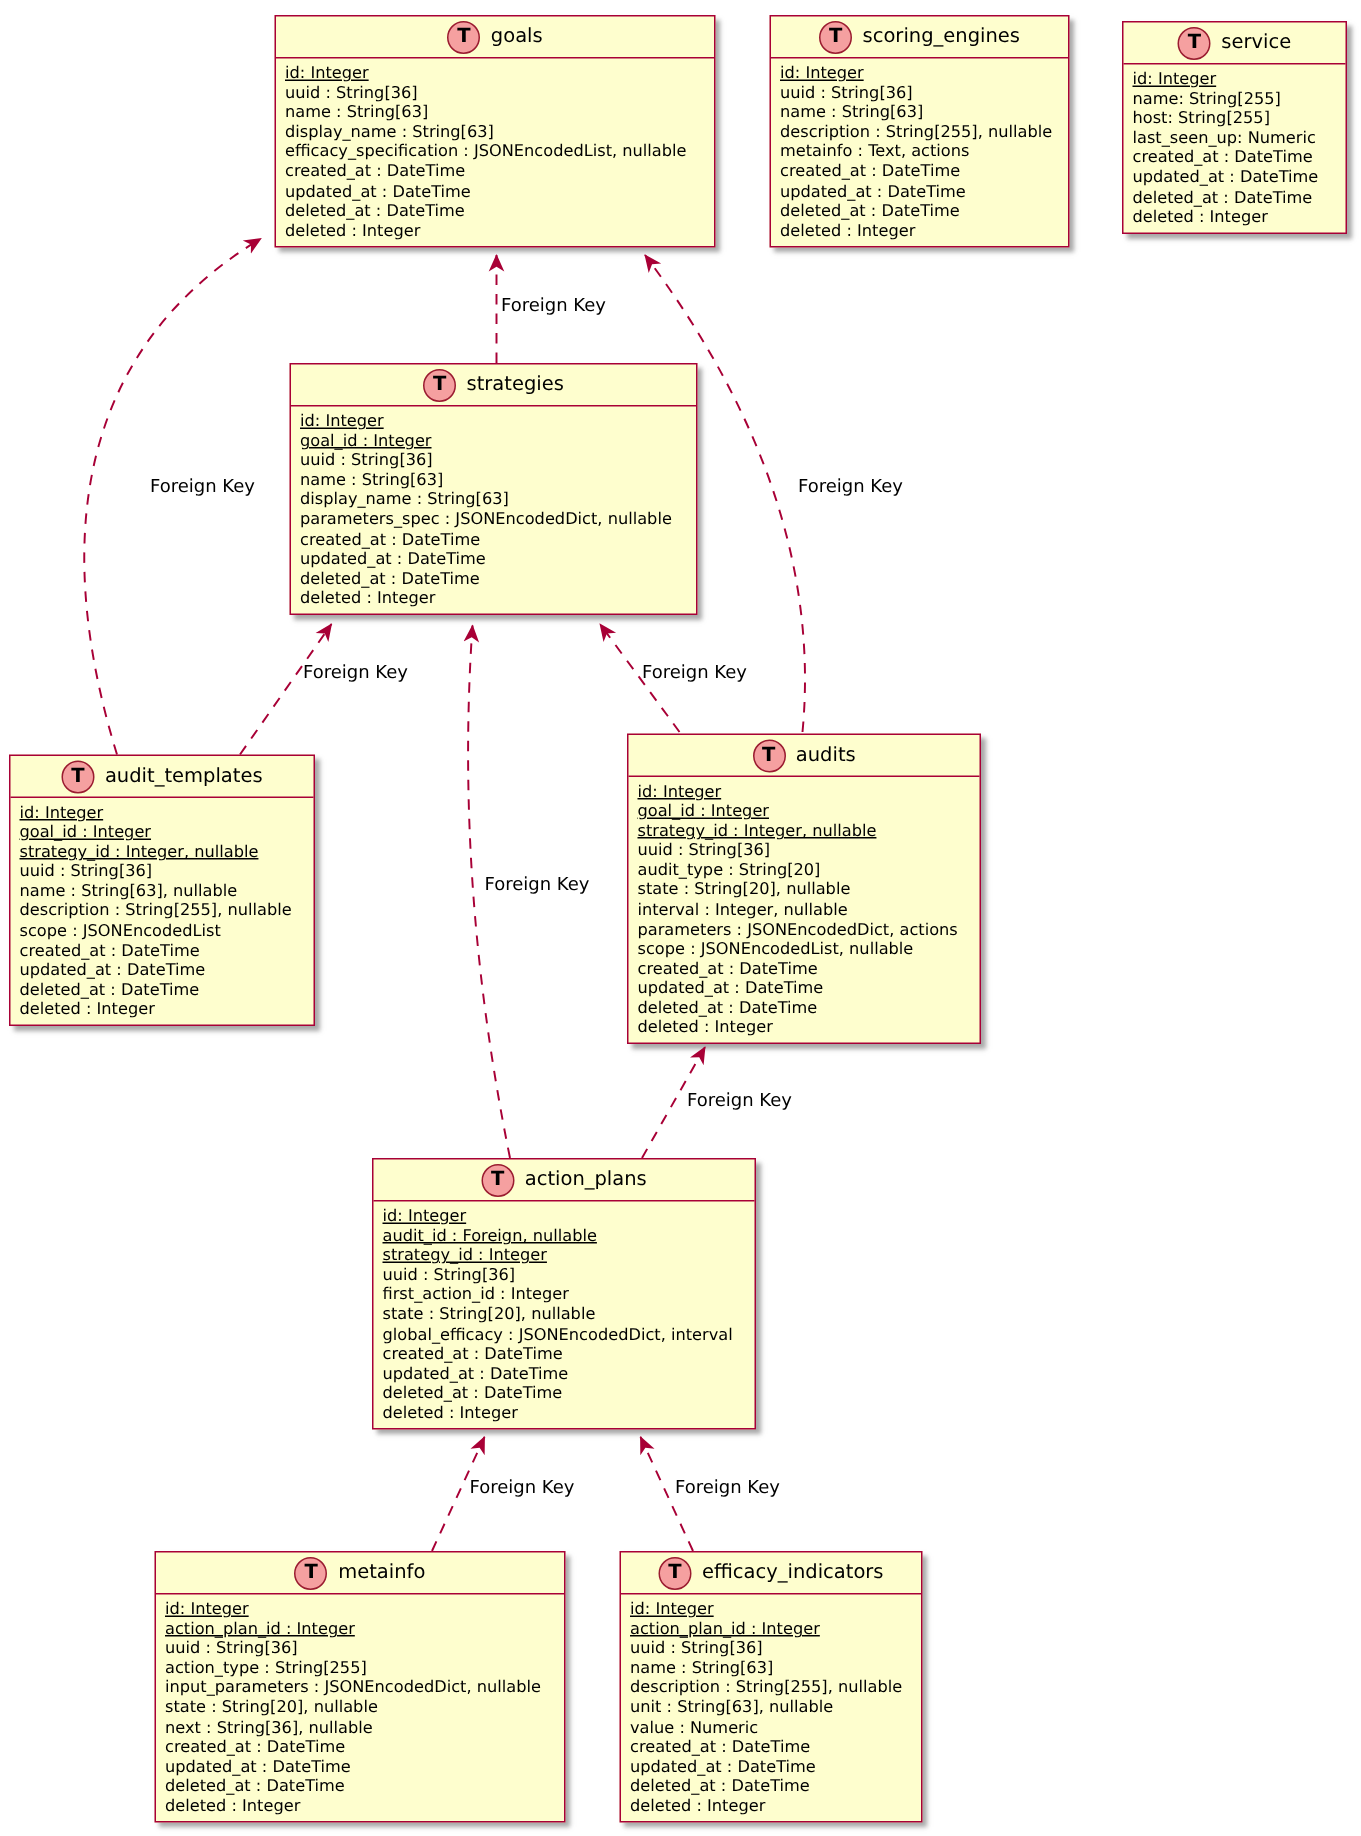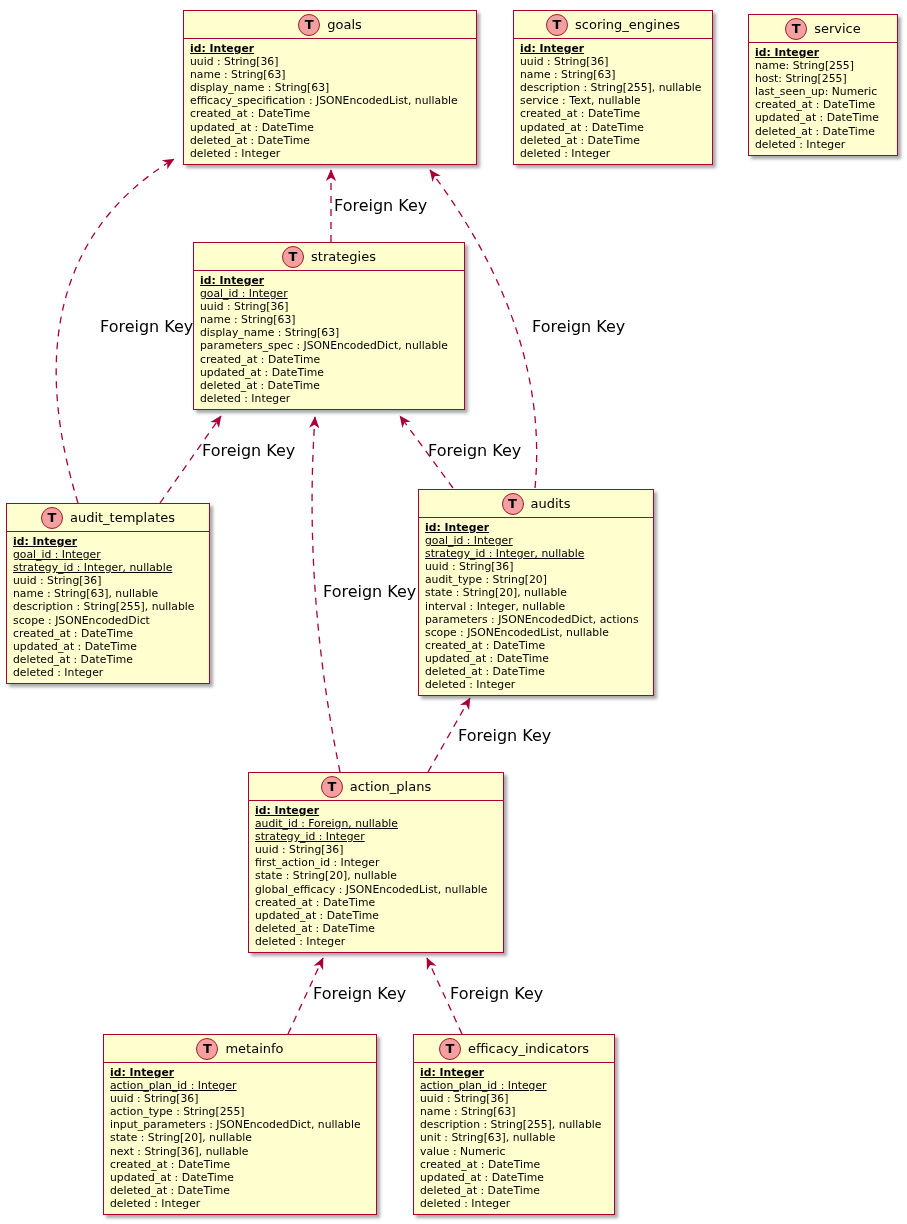--- a/index.html
+++ b/index.html
@@ -60,26 +60,26 @@
   }
   .table-fields {
     padding: 3px 6px 4px 6px;
   }
   .field {
     font-size: 10.8px;
     line-height: 13.1px;
     color: var(--text, #000000);
     white-space: nowrap;
   }
-  .field.pk { text-decoration: underline; font-weight: bold; }
+  .field.pk { text-decoration: underline; }
   .field.fk { text-decoration: underline; }
   .fk-label {
     position: absolute;
     z-index: 3;
-    font-size: 16px;
+    font-size: 12px;
     color: var(--text, #000000);
     white-space: nowrap;
     text-align: center;
   }
 </style>
 </head>
 <body>
 
 <div id="canvas" style="--box-fill: #FEFECE; --box-border: #A80036; --arrow: #A80036; --spot-fill: #F5A0A0; --spot-border: #9A1C30; --text: #000000; background: rgb(255, 255, 255);">
   <svg id="arrow-layer" width="907" height="1224" viewBox="0 0 907 1224" xmlns="http://www.w3.org/2000/svg">
@@ -129,21 +129,21 @@
     <div class="table-box" style="left: 513px; top: 10px; width: 200px;">
       <div class="table-header">
         <span class="spot">T</span>
         <span class="table-title">scoring_engines</span>
       </div>
       <div class="table-fields">
         <div class="field pk">id: Integer</div>
         <div class="field plain">uuid : String[36]</div>
         <div class="field plain">name : String[63]</div>
         <div class="field plain">description : String[255], nullable</div>
-        <div class="field plain">service : Text, nullable</div>
+        <div class="field plain">metainfo : Text, actions</div>
         <div class="field plain">created_at : DateTime</div>
         <div class="field plain">updated_at : DateTime</div>
         <div class="field plain">deleted_at : DateTime</div>
         <div class="field plain">deleted : Integer</div>
       </div>
     </div>
     <div class="table-box" style="left: 748px; top: 14px; width: 150px;">
       <div class="table-header">
         <span class="spot">T</span>
         <span class="table-title">service</span>
@@ -182,21 +182,21 @@
         <span class="spot">T</span>
         <span class="table-title">audit_templates</span>
       </div>
       <div class="table-fields">
         <div class="field pk">id: Integer</div>
         <div class="field fk">goal_id : Integer</div>
         <div class="field fk">strategy_id : Integer, nullable</div>
         <div class="field plain">uuid : String[36]</div>
         <div class="field plain">name : String[63], nullable</div>
         <div class="field plain">description : String[255], nullable</div>
-        <div class="field plain">scope : JSONEncodedDict</div>
+        <div class="field plain">scope : JSONEncodedList</div>
         <div class="field plain">created_at : DateTime</div>
         <div class="field plain">updated_at : DateTime</div>
         <div class="field plain">deleted_at : DateTime</div>
         <div class="field plain">deleted : Integer</div>
       </div>
     </div>
     <div class="table-box" style="left: 418px; top: 489px; width: 236px;">
       <div class="table-header">
         <span class="spot">T</span>
         <span class="table-title">audits</span>
@@ -222,21 +222,21 @@
         <span class="spot">T</span>
         <span class="table-title">action_plans</span>
       </div>
       <div class="table-fields">
         <div class="field pk">id: Integer</div>
         <div class="field fk">audit_id : Foreign, nullable</div>
         <div class="field fk">strategy_id : Integer</div>
         <div class="field plain">uuid : String[36]</div>
         <div class="field plain">first_action_id : Integer</div>
         <div class="field plain">state : String[20], nullable</div>
-        <div class="field plain">global_efficacy : JSONEncodedList, nullable</div>
+        <div class="field plain">global_efficacy : JSONEncodedDict, interval</div>
         <div class="field plain">created_at : DateTime</div>
         <div class="field plain">updated_at : DateTime</div>
         <div class="field plain">deleted_at : DateTime</div>
         <div class="field plain">deleted : Integer</div>
       </div>
     </div>
     <div class="table-box" style="left: 103px; top: 1034px; width: 274px;">
       <div class="table-header">
         <span class="spot">T</span>
         <span class="table-title">metainfo</span>

